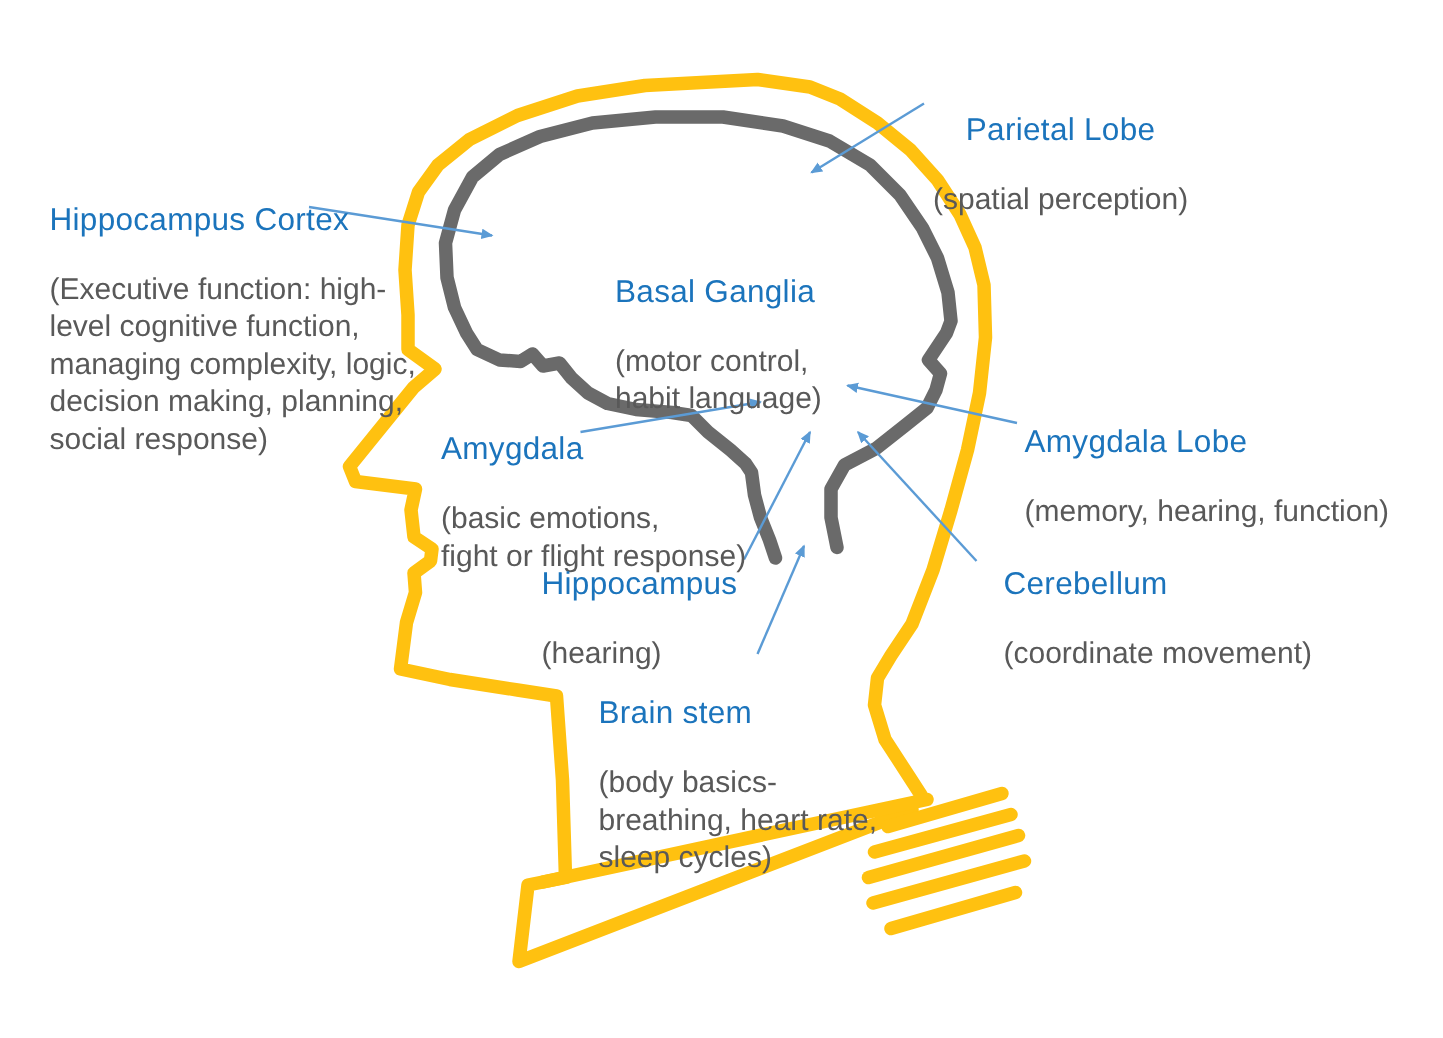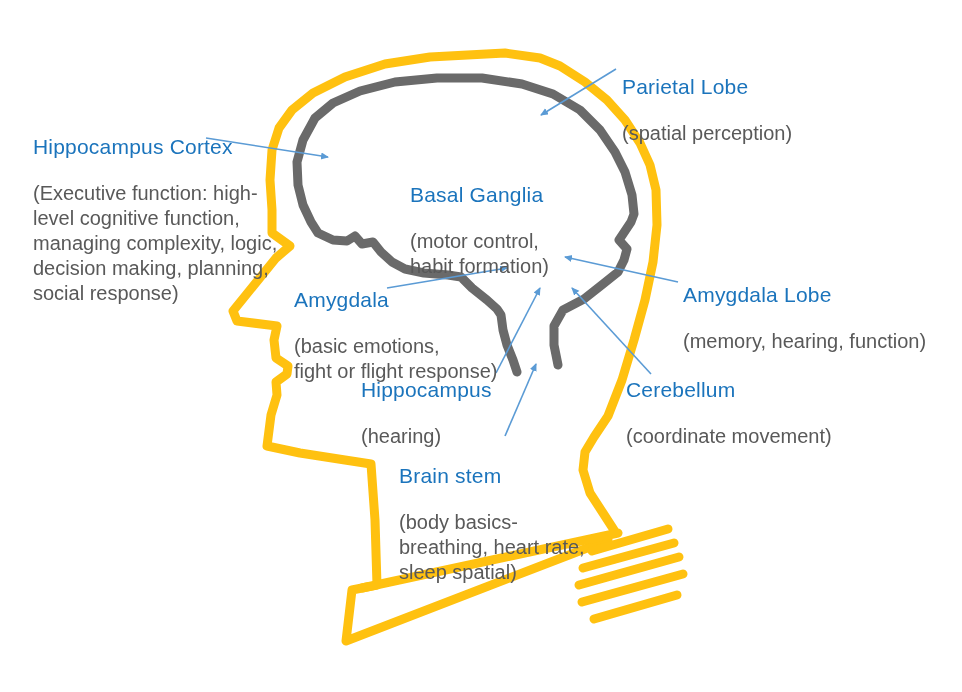--- a/index.html
+++ b/index.html
@@ -19,26 +19,26 @@
   .label{position:absolute;white-space:pre-line;}
   .label .hd{
     font-size:21px;line-height:26px;color:var(--label-blue);
     font-weight:400;letter-spacing:0.2px;
   }
   .label .desc{
     font-size:20px;line-height:25px;
     color:var(--description-gray);margin-top:3px;
   }
   .lbl-prefrontal{left:33px;top:116px;}
-  .lbl-parietal{left:622px;top:56px;}
+  .lbl-parietal{left:622px;top:56px;text-align:center;}
   .lbl-basal{left:410px;top:164px;}
   .lbl-amygdala{left:294px;top:269px;}
   .lbl-temporal{left:683px;top:264px;}
   .lbl-hippocampus{left:361px;top:359px;}
-  .lbl-cerebellum{left:626px;top:359px;}
+  .lbl-cerebellum{left:669px;top:359px;}
   .lbl-brainstem{left:399px;top:445px;}
 </style>
 </head>
 <body>
 
 <div id="stage">
 
   <svg id="art" viewBox="0 0 962 692" xmlns="http://www.w3.org/2000/svg">
     <defs>
       <marker id="arrow" markerWidth="10" markerHeight="9" refX="7" refY="3.5" orient="auto" markerUnits="userSpaceOnUse">
@@ -90,21 +90,21 @@
   </div>
 
   <div class="label lbl-parietal">
     <div class="hd">Parietal Lobe</div>
     <div class="desc">(spatial perception)</div>
   </div>
 
   <div class="label lbl-basal">
     <div class="hd">Basal Ganglia</div>
     <div class="desc">(motor control,
-habit formation)</div>
+habit language)</div>
   </div>
 
   <div class="label lbl-amygdala">
     <div class="hd">Amygdala</div>
     <div class="desc">(basic emotions,
 fight or flight response)</div>
   </div>
 
   <div class="label lbl-temporal">
     <div class="hd">Amygdala Lobe</div>
@@ -118,16 +118,16 @@
 
   <div class="label lbl-cerebellum">
     <div class="hd">Cerebellum</div>
     <div class="desc">(coordinate movement)</div>
   </div>
 
   <div class="label lbl-brainstem">
     <div class="hd">Brain stem</div>
     <div class="desc">(body basics-
 breathing, heart rate,
-sleep spatial)</div>
+sleep cycles)</div>
   </div>
 
 </div>
 
 </body></html>

